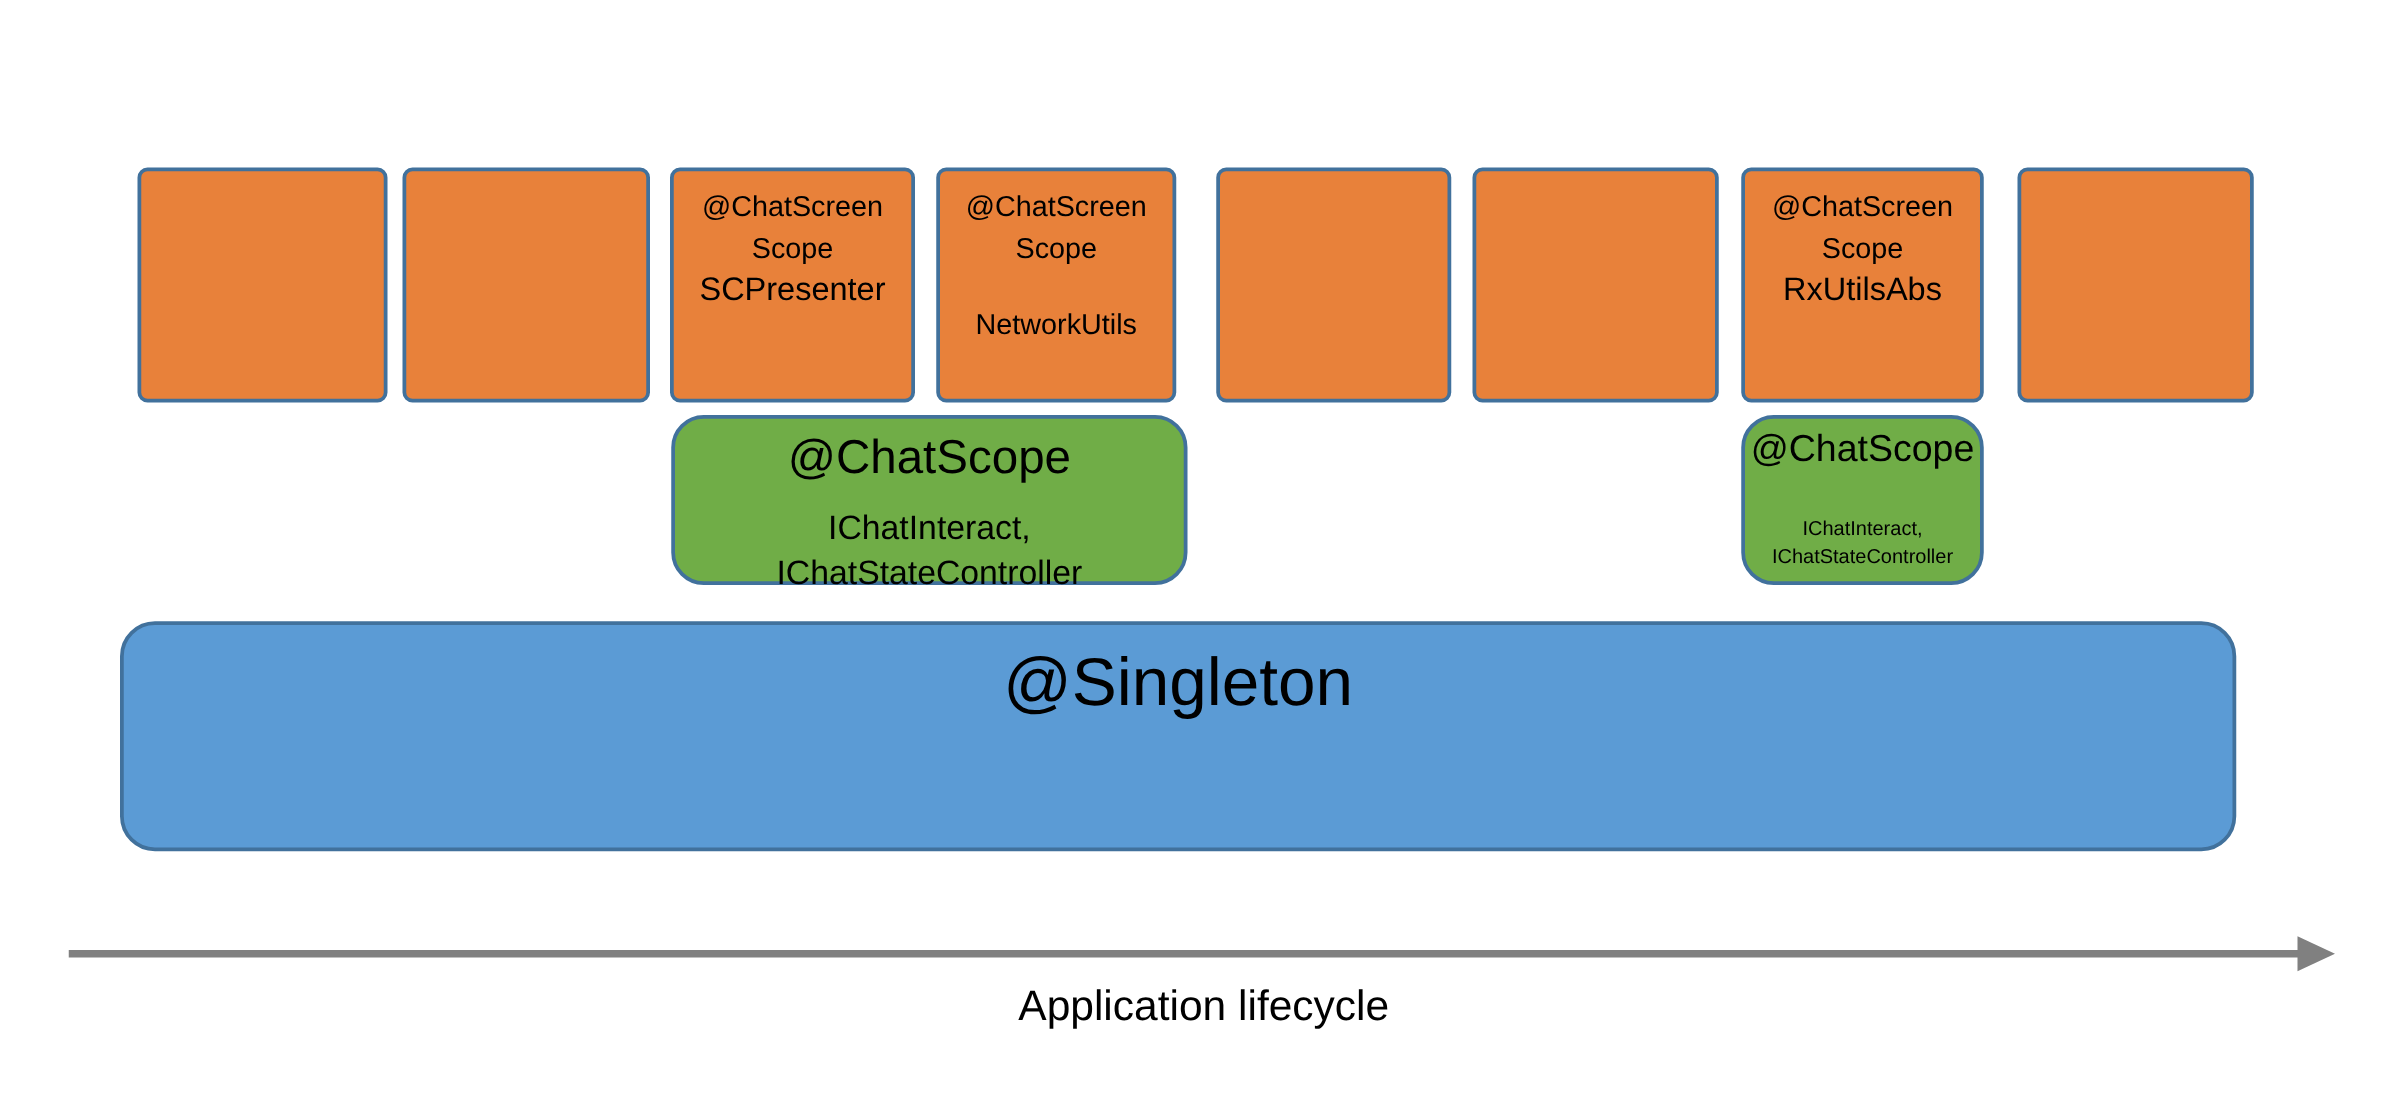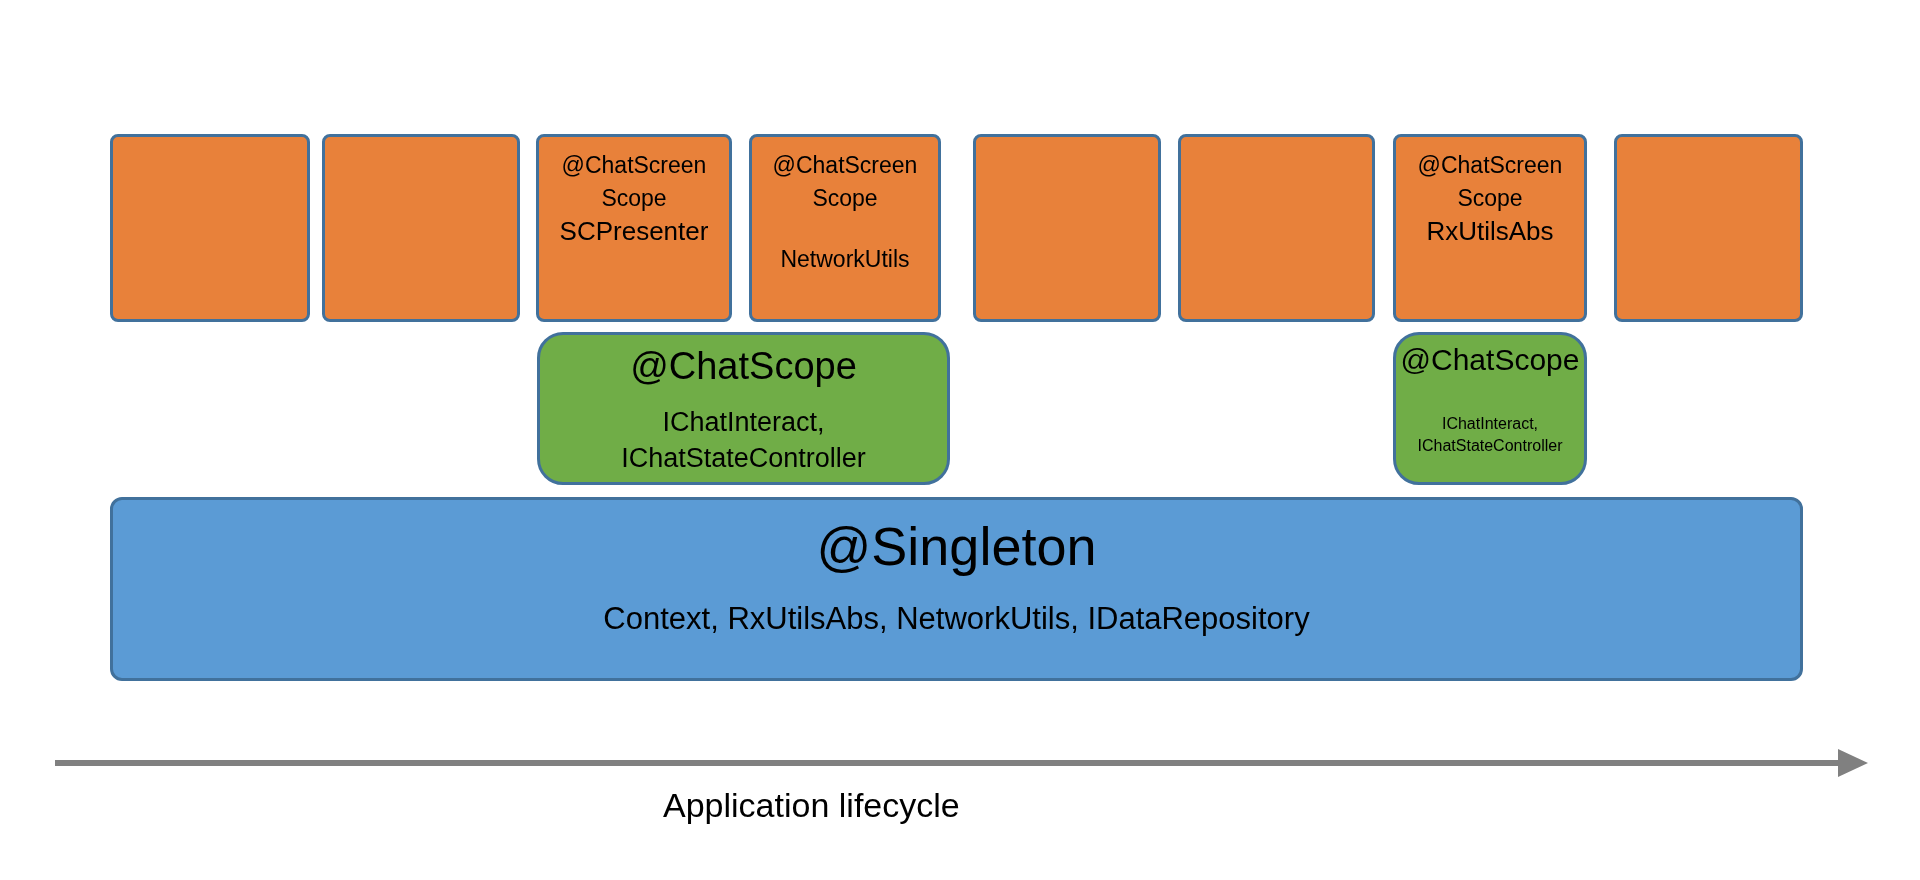--- a/index.html
+++ b/index.html
@@ -49,21 +49,21 @@
   .orange .component-label {
     font-size: 26px;
   }
   .orange.small-component .component-label {
     margin-top: 30px;
     font-size: 23px;
   }
   
   .green {
     top: 332px;
-    height: 153px;
+    height: 136px;
     background: #70AD47;
     border-radius: 26px;
   }
   .green-large {
     left: 537px;
     width: 413px;
     padding: 10px 20px 0 20px;
   }
   .green-small {
     left: 1393px;
@@ -77,26 +77,26 @@
     line-height: 1.35;
   }
   .green-small .scope-label { font-size: 30px; }
   .green-small .component-label {
     margin-top: 36px;
     font-size: 16px;
     line-height: 1.4;
   }
   
   .blue {
-    left: 110px;
+    left: 96px;
     top: 497px;
     width: 1693px;
     height: 184px;
     background: #5B9BD5;
-    border-radius: 12px;
+    border-radius: 28px;
     padding-top: 14px;
     justify-content: flex-start;
   }
   .blue .scope-label {
     font-size: 54px;
     line-height: 1.2;
   }
   .blue .component-label {
     margin-top: 22px;
     font-size: 31px;
@@ -118,20 +118,21 @@
     height: 0;
     border-top: 14px solid transparent;
     border-bottom: 14px solid transparent;
     border-left: 30px solid #808080;
   }
   .axis-label {
     position: absolute;
     left: 663px;
     top: 786px;
     width: 600px;
+    text-align: center;
     font-size: 34px;
   }
 </style>
 </head>
 <body>
 
 <div class="canvas">
 
   <div class="box orange b1">
     <div class="scope-label"></div>
@@ -178,20 +179,19 @@
     <div class="component-label">IChatInteract, IChatStateController</div>
   </div>
 
   <div class="box green green-small">
     <div class="scope-label">@ChatScope</div>
     <div class="component-label">IChatInteract, IChatStateController</div>
   </div>
 
   <div class="box blue">
     <div class="scope-label">@Singleton</div>
-    <div class="component-label">Context, RxUtilsAbs, NetworkUtils, IDataRepository</div>
   </div>
 
   <div class="arrow-line"></div>
   <div class="arrow-head"></div>
   <div class="axis-label">Application lifecycle</div>
 
 </div>
 
 </body></html>

